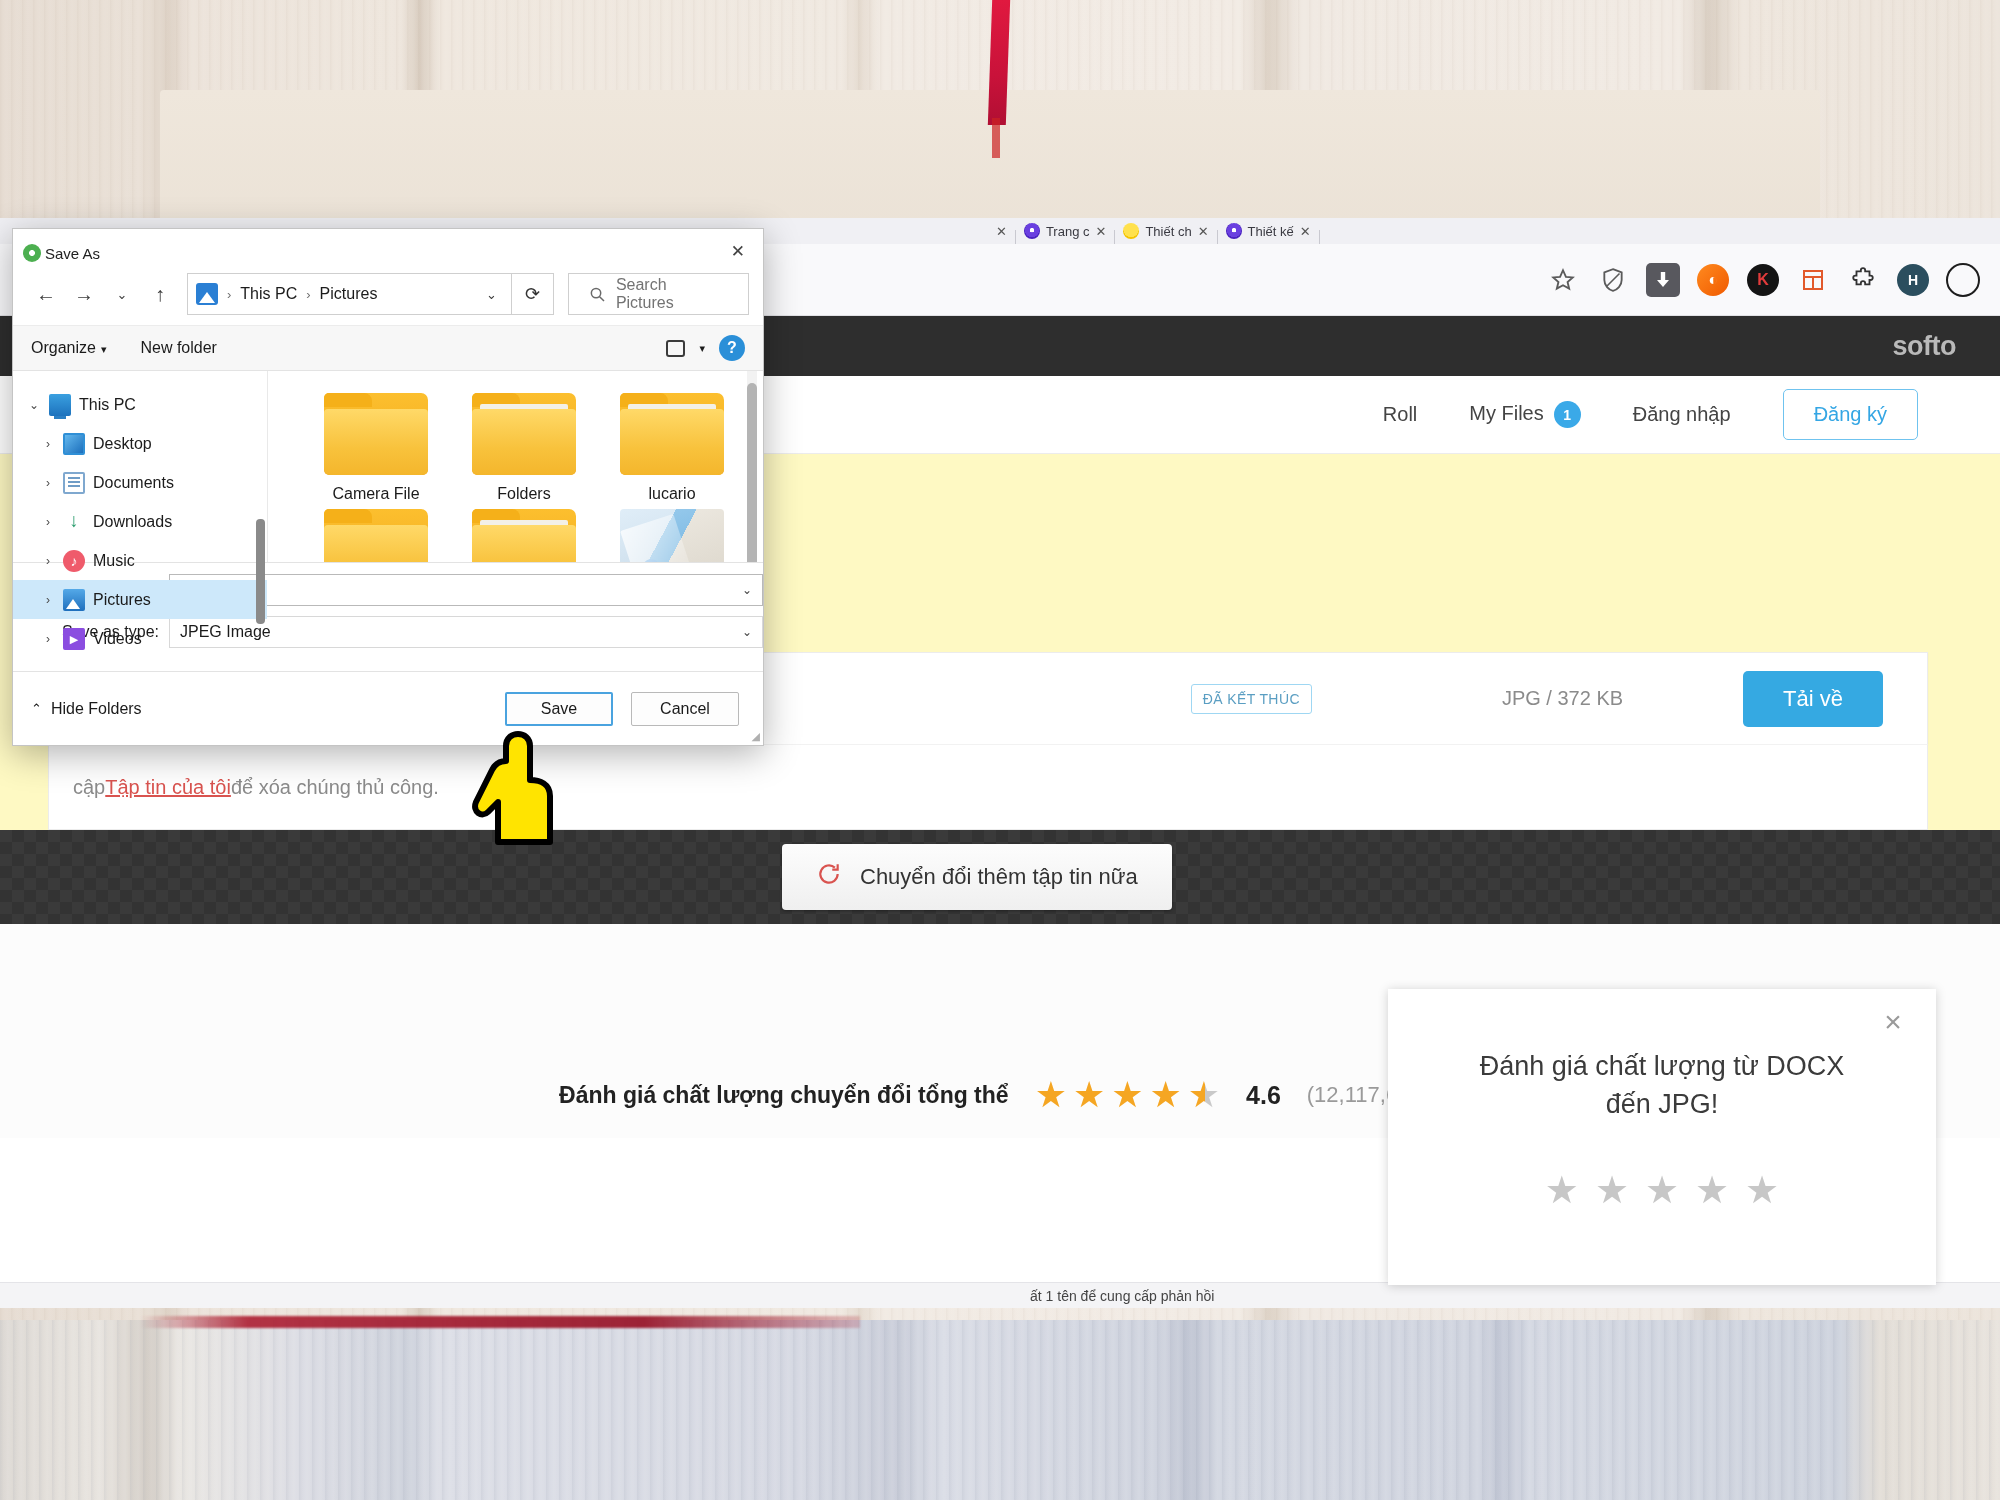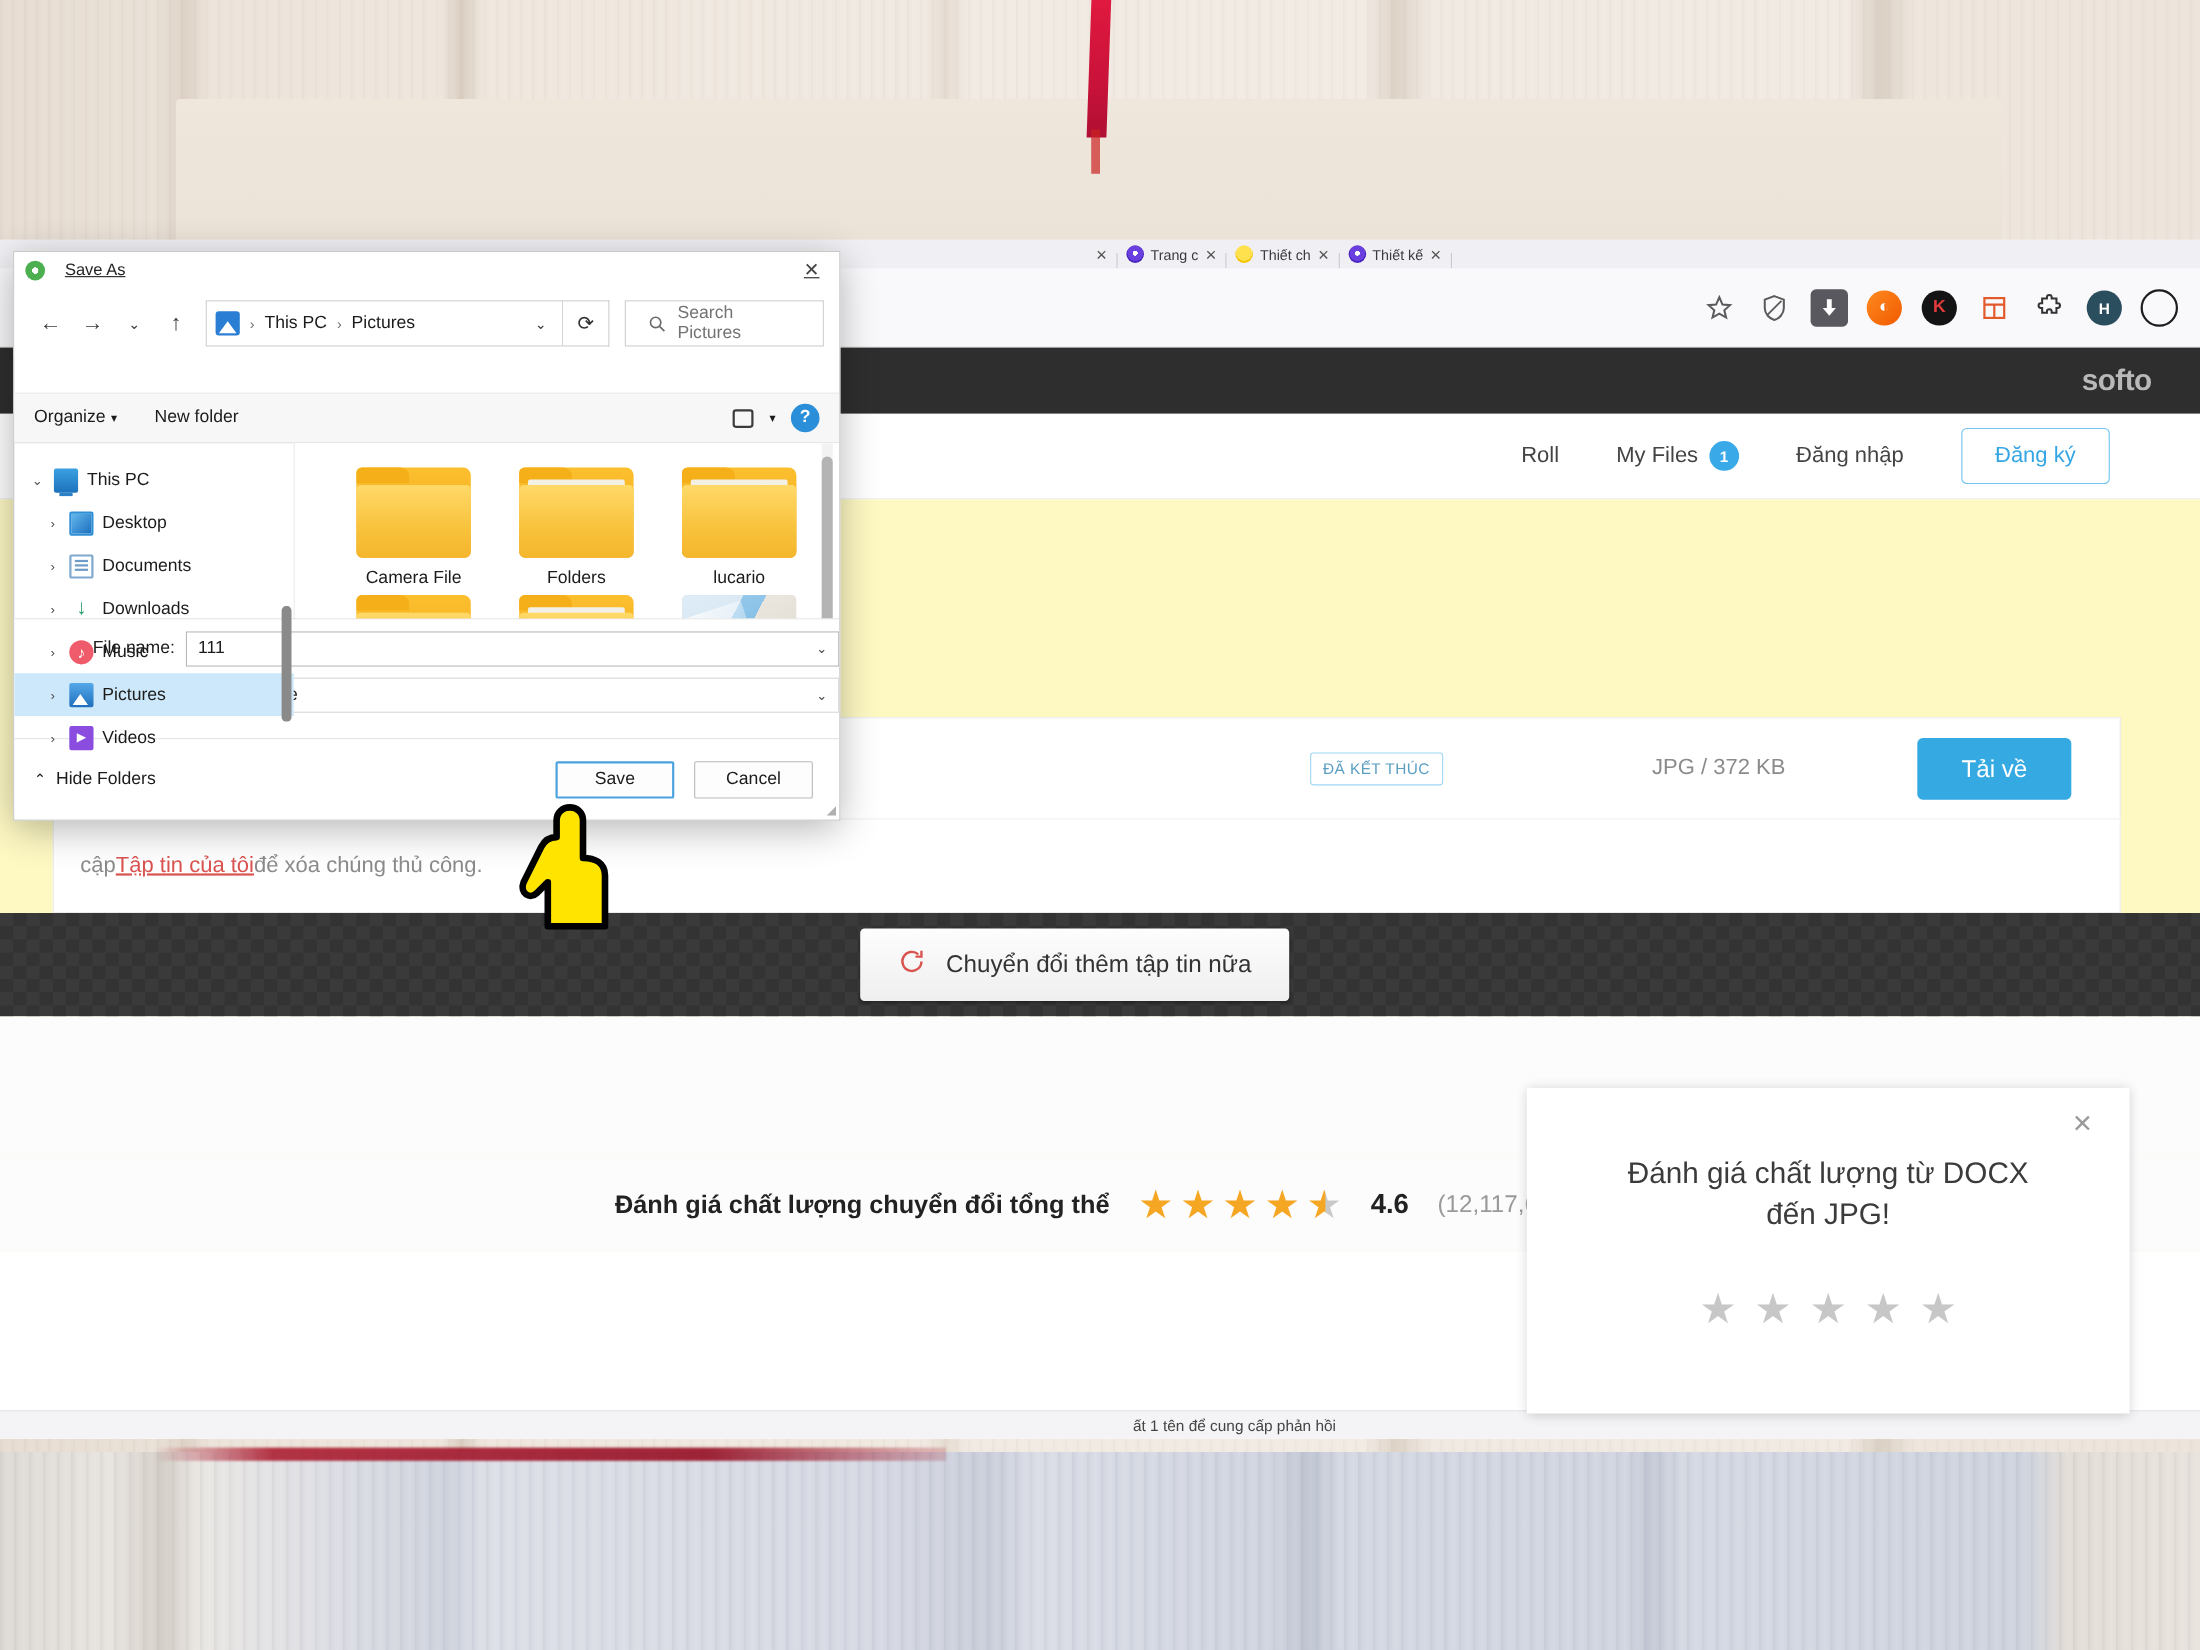--- a/index.html
+++ b/index.html
@@ -221,24 +221,23 @@
   }
 
   
   #saveas{
     position:absolute; left:12px; top:228px; width:752px; height:518px;
     background:#fff; border:1px solid #c4c4c4;
     box-shadow:0 8px 34px rgba(0,0,0,.30); z-index:40;
     display:flex; flex-direction:column; overflow:hidden;
   }
   #sa-title{
-    height:34px; background:#fff; display:flex; align-items:center;
-    padding:0 10px; gap:18px; font-size:15px; color:#222;
+    height:34px; background:#fff; display:flex; align-items:flex-end;
+    padding:0 10px; gap:4px; font-size:15px; color:#222;
     border-bottom:1px solid #fff;
-    text-decoration:underline;
   }
   #sa-appicon{
     width:18px;height:18px;border-radius:50%;
     background:radial-gradient(circle at 50% 50%, #fff 0 22%, #4caf50 24% 100%);
   }
   #sa-close{ margin-left:auto; font-size:17px; color:#444; padding:0 8px }
   #sa-nav{
     height:62px; display:flex; align-items:center; gap:0px; padding:0 14px;
     background:#fff;
   }
@@ -270,21 +269,21 @@
   }
   #sa-search{
     flex:1; height:42px; margin-left:14px; border:1px solid #cfcfcf;
     background:#fff; display:flex; align-items:center; gap:10px; padding:0 20px;
     font-size:16px; color:#737373;
   }
   #sa-toolbar{
     height:46px; background:#f7f7f7; border-top:1px solid #ececec;
     border-bottom:1px solid #e3e3e3;
     display:flex; align-items:center; padding:0 18px; gap:34px;
-    font-size:16px; color:#1b1b1b;margin-top:32px;
+    font-size:16px; color:#1b1b1b;
   }
   #sa-tb-right{ margin-left:auto; display:flex; align-items:center; gap:14px }
   #view-icon{
     width:19px;height:17px;border:2px solid #3b3b3b;border-radius:3px;
   }
   #help-icon{
     width:26px;height:26px;border-radius:50%;background:#2a8fd8;color:#fff;
     display:flex;align-items:center;justify-content:center;
     font-size:16px;font-weight:bold;
   }

